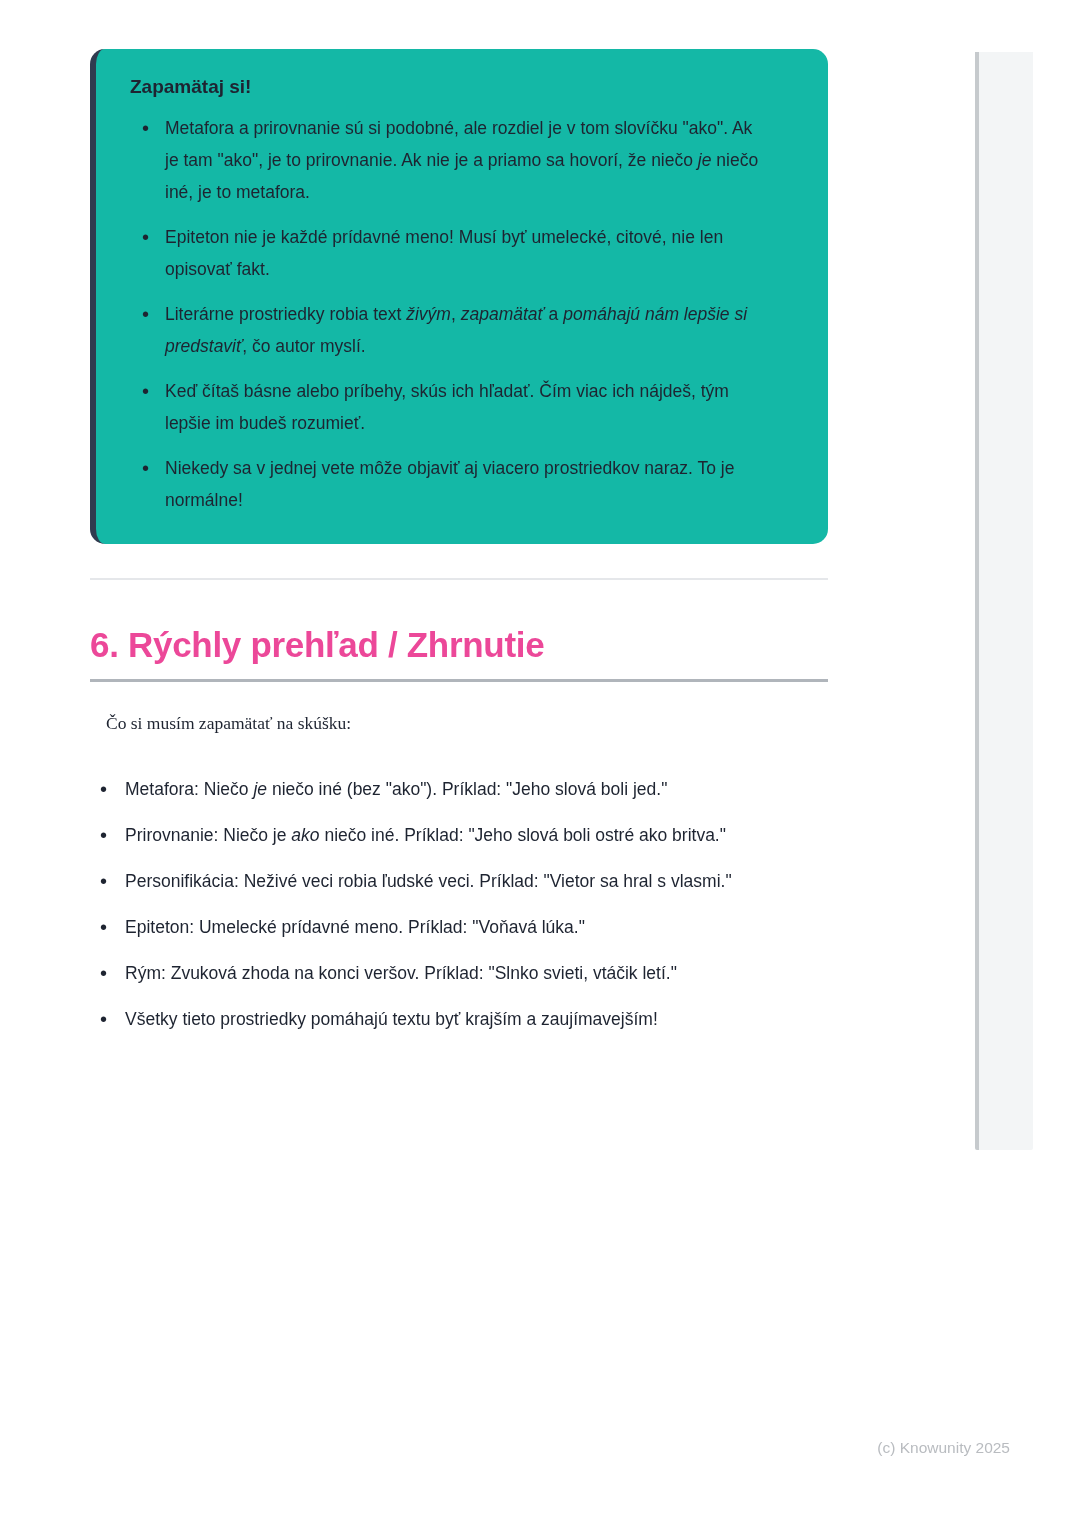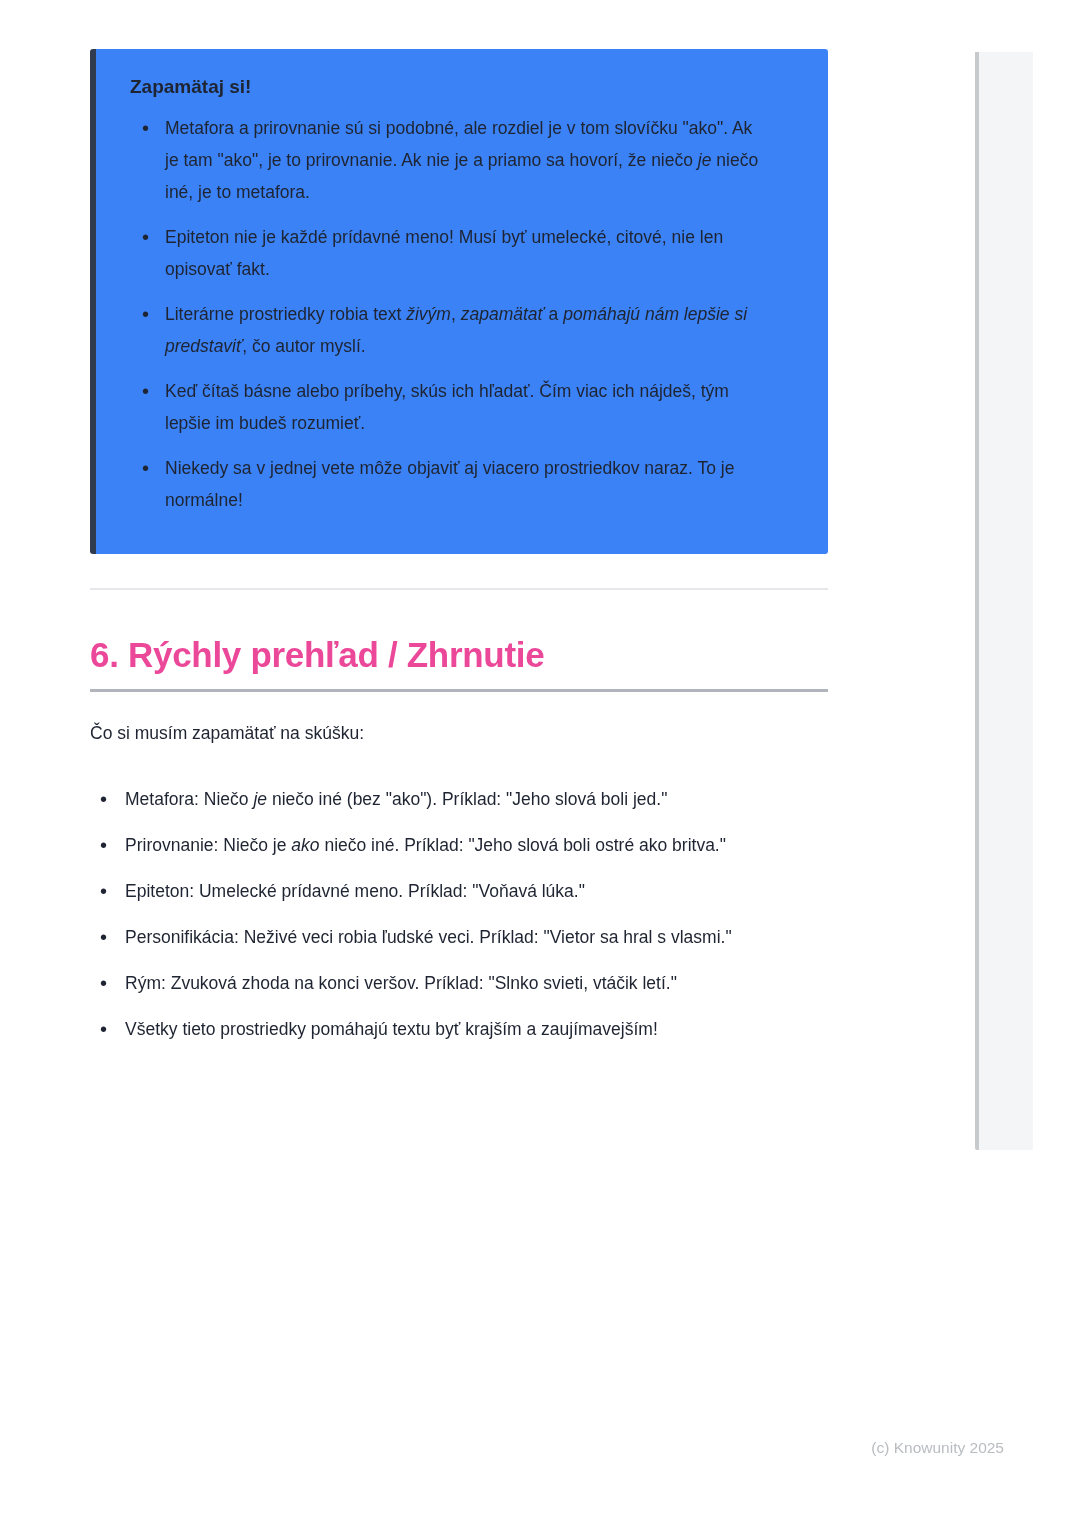--- a/index.html
+++ b/index.html
@@ -15,25 +15,25 @@
 
   .content {
     position: absolute;
     left: 90px;
     top: 49px;
     width: 738px;
   }
 
   
   .callout {
-    background: #3b82f6;
+    background: #14b8a6;
     border-left: 6px solid #303b4f;
-    border-radius: 3px;
+    border-radius: 15px;
     box-sizing: border-box;
-    padding: 26px 36px 38px 34px;
+    padding: 26px 36px 28px 34px;
   }
   .callout-title {
     font-size: 19px;
     font-weight: 700;
     line-height: 24px;
     margin: 0 0 13px 0;
   }
   ul { list-style: none; margin: 0; padding: 0; }
   .callout-list { padding-left: 2px; }
   .callout-list li {
@@ -68,23 +68,24 @@
     font-weight: 700;
     color: #ec4899;
     letter-spacing: -0.3px;
   }
   .heading-rule {
     margin-top: 13px;
     height: 3px;
     background: #b0b5bb;
   }
   .intro {
-    margin: 25px 0 0 0;
+    margin: 25px 0 0 16px;
     font-size: 17.5px;
     line-height: 32px;
+    font-family: Liberation Serif, serif;
   }
 
   
   .main-list { margin-top: 34px; }
   .main-list li {
     position: relative;
     padding-left: 35px;
     margin-bottom: 14px;
     font-size: 17.5px;
     line-height: 32px;
@@ -103,21 +104,21 @@
     height: 1098px;
     box-sizing: border-box;
     background: #f3f5f6;
     border-left: 4px solid #c6cacd;
     border-radius: 0 0 2px 2px;
   }
 
   .footer {
     position: absolute;
     top: 1439px;
-    right: 76px;
+    right: 70px;
     font-size: 15.5px;
     color: #b9bcc0;
   }
 </style>
 </head>
 <body>
 
 <div class="content">
 
   <aside class="callout">
@@ -134,22 +135,22 @@
   <div class="top-divider"></div>
 
   <h2 class="section-heading">6. Rýchly prehľad / Zhrnutie</h2>
   <div class="heading-rule"></div>
 
   <p class="intro">Čo si musím zapamätať na skúšku:</p>
 
   <ul class="main-list">
     <li><span class="seg-b">Metafora:</span><span> Niečo </span><span class="seg-i">je</span><span> niečo iné (bez "ako"). Príklad: "Jeho slová boli jed."</span></li>
     <li><span class="seg-b">Prirovnanie:</span><span> Niečo je </span><span class="seg-i">ako</span><span> niečo iné. Príklad: "Jeho slová boli ostré ako britva."</span></li>
+    <li><span class="seg-b">Personifikácia:</span><span> Neživé veci robia ľudské veci. Príklad: "Vietor sa hral s vlasmi."</span></li>
     <li><span class="seg-b">Epiteton:</span><span> Umelecké prídavné meno. Príklad: "Voňavá lúka."</span></li>
-    <li><span class="seg-b">Personifikácia:</span><span> Neživé veci robia ľudské veci. Príklad: "Vietor sa hral s vlasmi."</span></li>
     <li><span class="seg-b">Rým:</span><span> Zvuková zhoda na konci veršov. Príklad: "Slnko svieti, vtáčik letí."</span></li>
     <li><span>Všetky tieto prostriedky pomáhajú textu byť krajším a zaujímavejším!</span></li>
   </ul>
 
 </div>
 
 <div class="side-strip"></div>
 
 <div class="footer">(c) Knowunity 2025</div>
 

